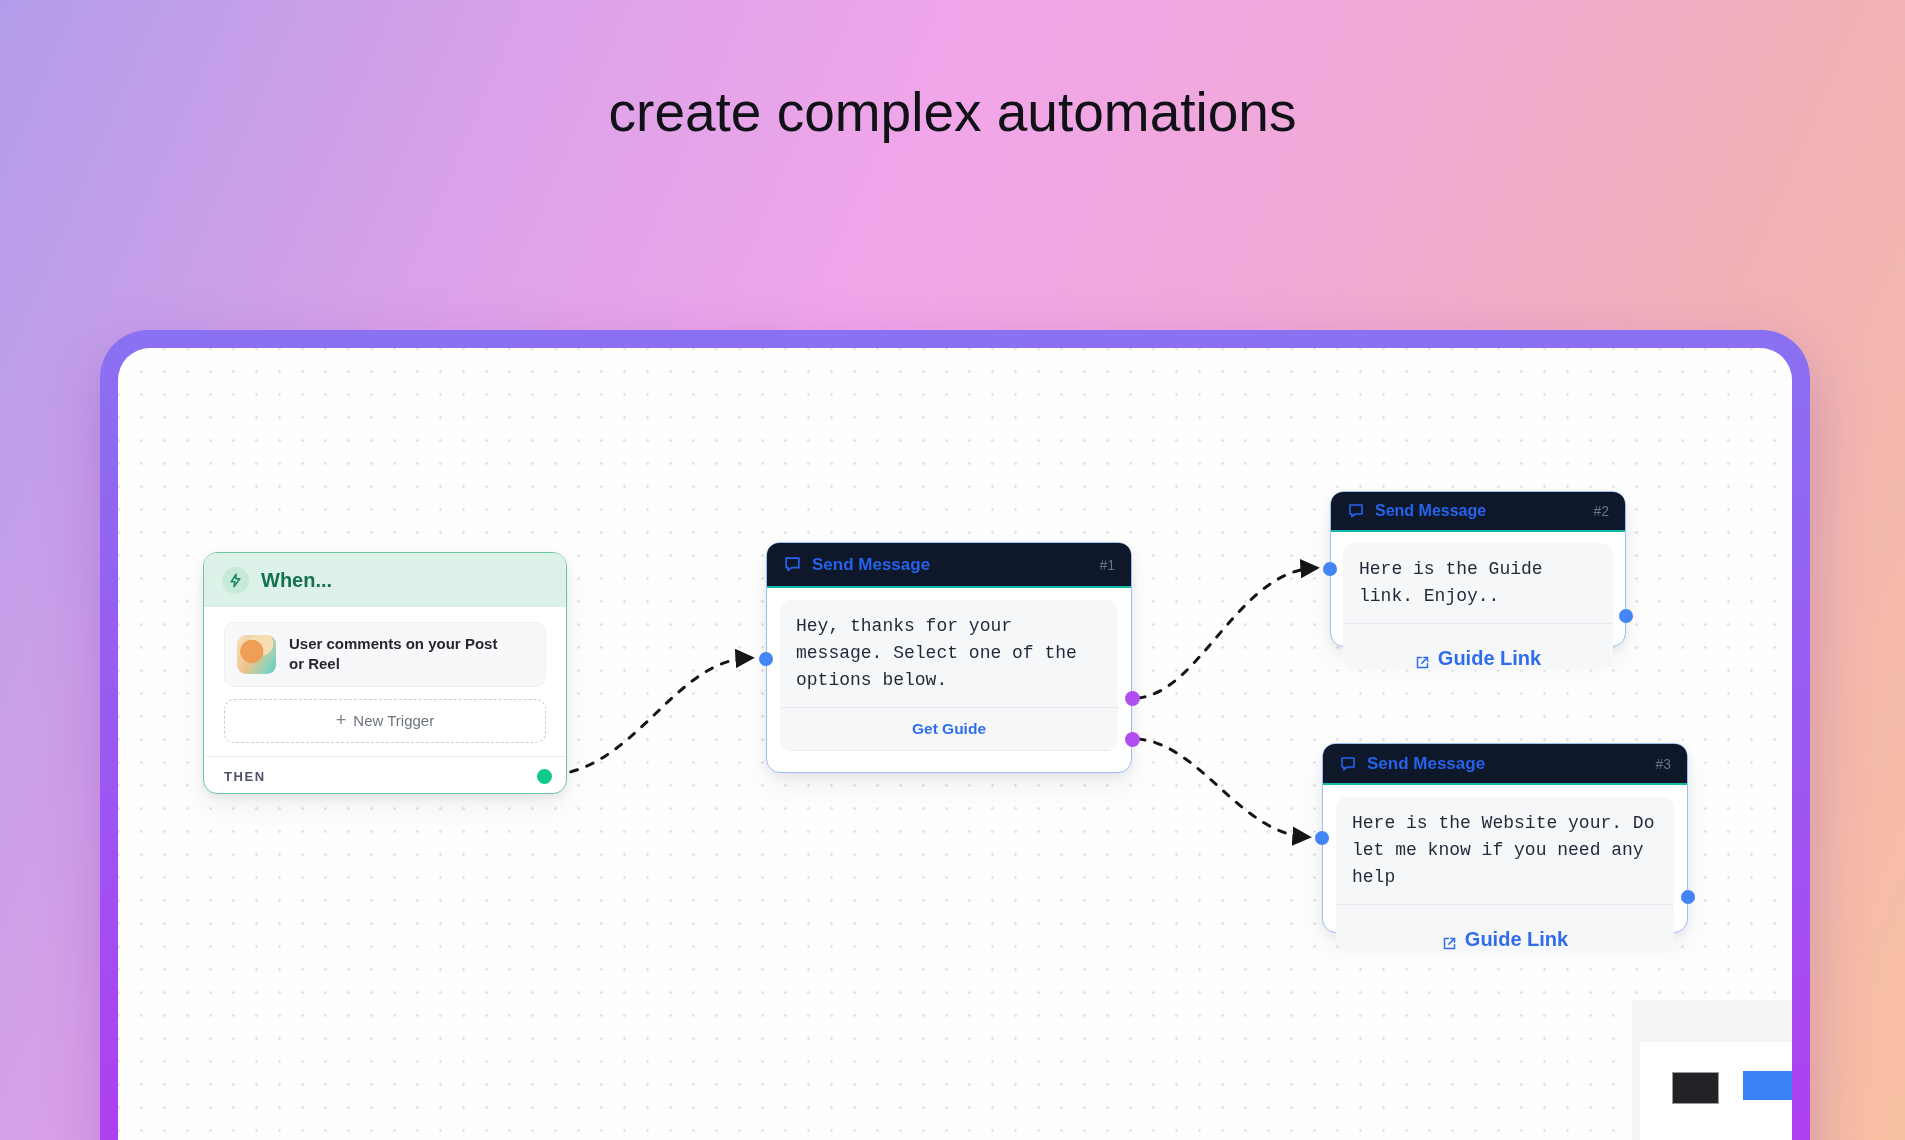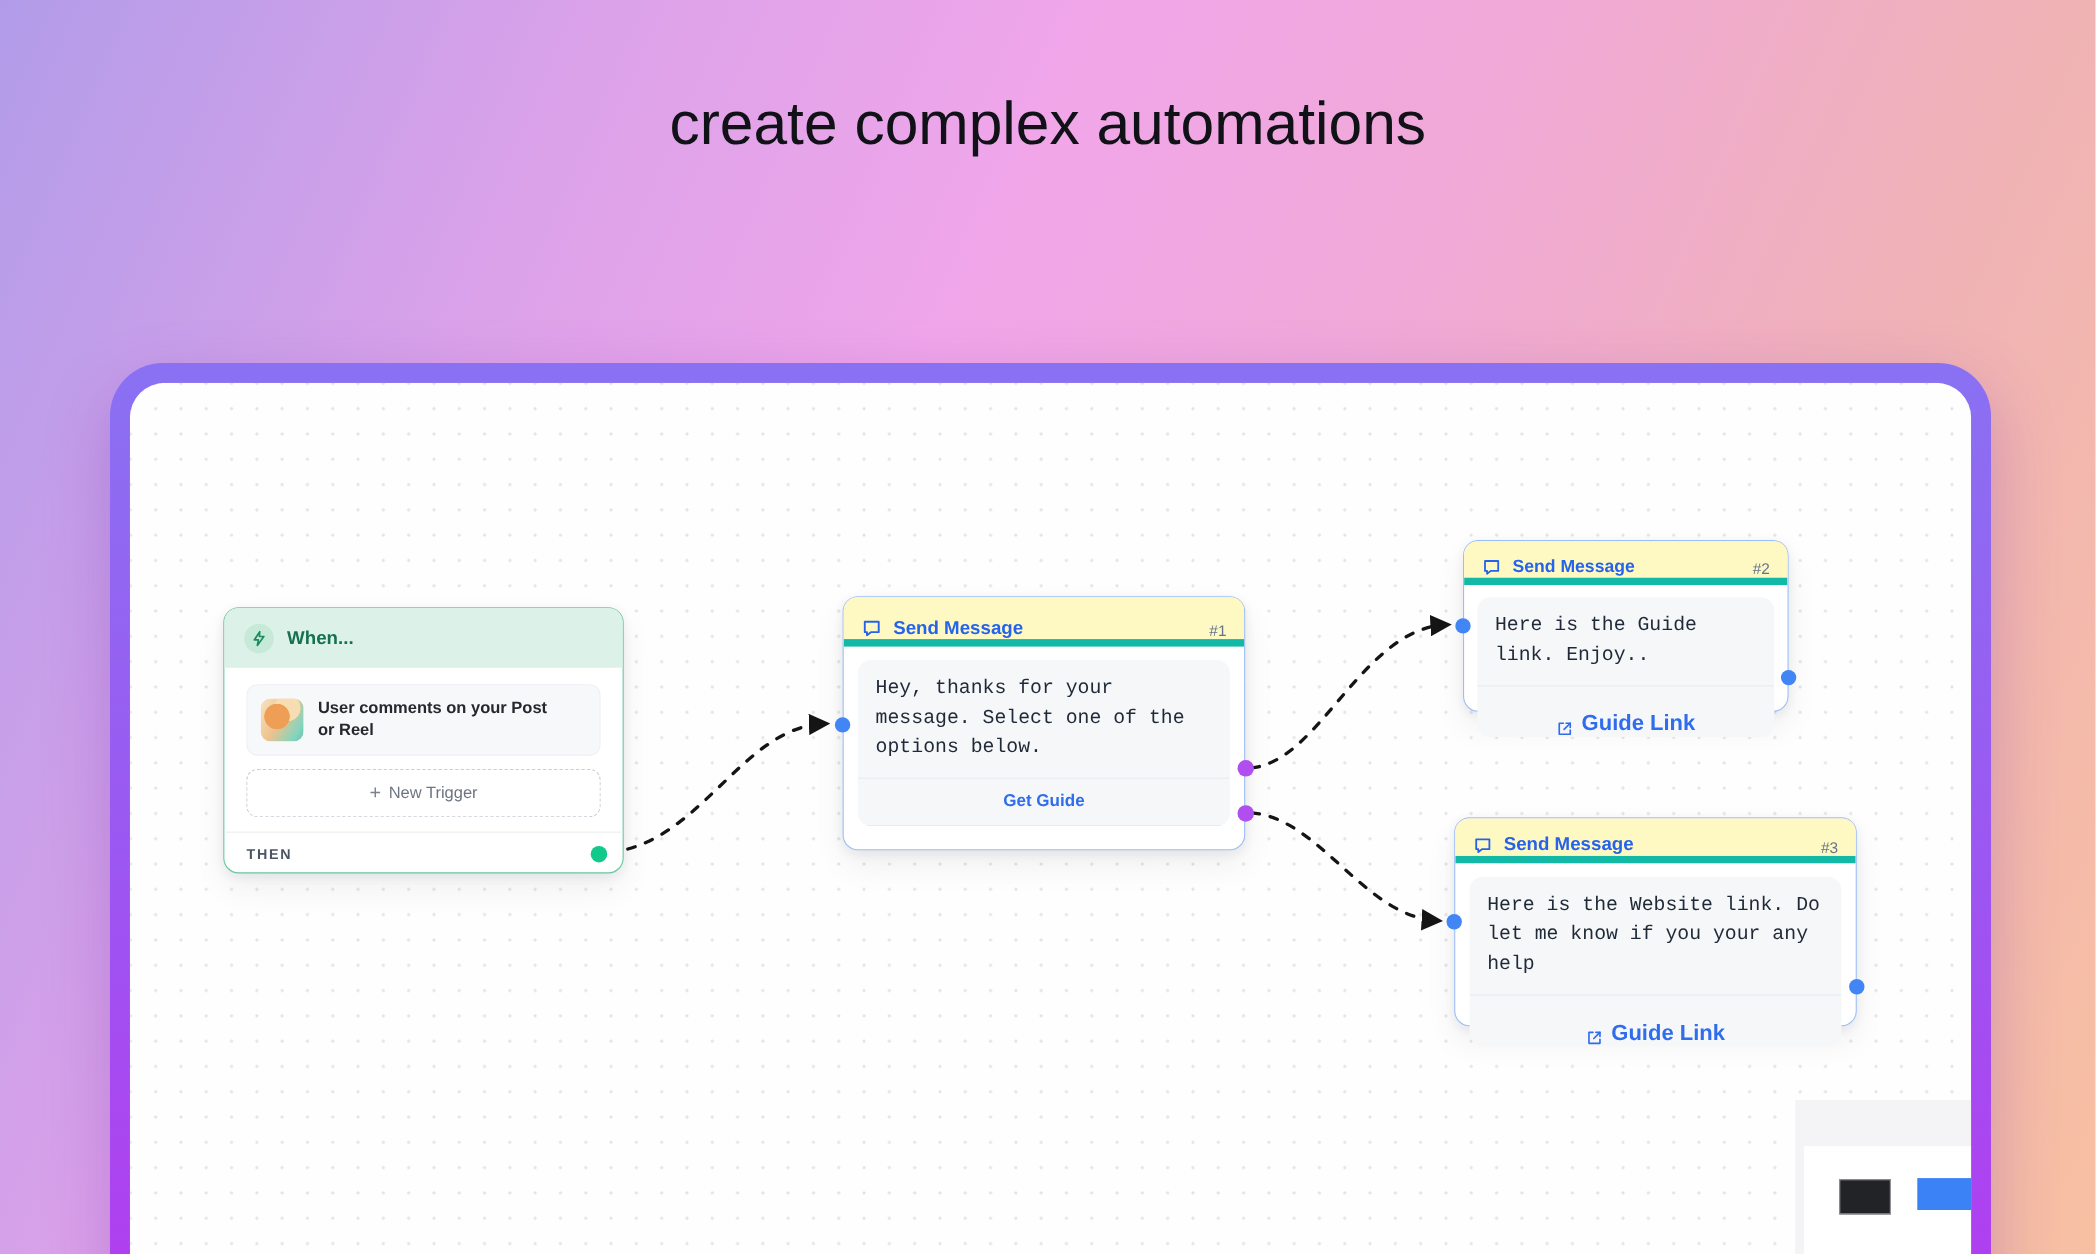--- a/index.html
+++ b/index.html
@@ -34,42 +34,42 @@
   
   .node { position:absolute; background:#fff; border-radius:14px;
           box-shadow:0 3px 10px rgba(15,23,42,.07), 0 14px 30px rgba(15,23,42,.06); }
 
   
   .node-when { left:85px; top:204px; width:364px; height:242px; border:1.5px solid #6cc79c; }
   .when-header { height:54px; background:#dcf2e8; border-radius:12px 12px 0 0;
                  display:flex; align-items:center; gap:12px; padding:0 18px; }
   .bolt-circle { width:27px; height:27px; border-radius:50%; background:#c7ead8;
                  display:flex; align-items:center; justify-content:center; }
-  .when-title { font-size:17px; font-weight:700; color:#15714f; }
+  .when-title { font-size:20px; font-weight:700; color:#15714f; }
   .when-body { padding:15px 20px 0 20px; }
   .trigger-card { background:#f7f8fa; border:1px solid #eef0f3; border-radius:10px;
                   padding:11px 12px; display:flex; align-items:center; gap:13px; }
   .trigger-thumb { width:39px; height:39px; border-radius:9px; flex:0 0 auto;
       background:
         radial-gradient(circle at 38% 42%, #ef9f55 0 34%, rgba(0,0,0,0) 36%),
         radial-gradient(circle at 62% 22%, #f7ddb2 0 30%, rgba(0,0,0,0) 32%),
         linear-gradient(120deg,#f6e4c2 0%, #efc28c 45%, #86d4be 82%, #66c6ae 100%); }
   .trigger-text { font-size:15px; font-weight:600; color:#26282d; line-height:1.35; width:212px; }
   .new-trigger-btn { margin-top:12px; height:44px; border:1.5px dashed #c9ced6; border-radius:10px;
                      display:flex; align-items:center; justify-content:center;
                      font-size:15px; font-weight:500; color:#6e7580; background:#fff; cursor:pointer; }
   .new-trigger-btn .plus { font-size:18px; font-weight:400; margin-right:7px; color:#7b828c; }
   .when-footer { margin-top:13px; border-top:1px solid #ededf1; height:40px;
                  display:flex; align-items:center; padding:12px 20px; position:relative; }
   .then-label { font-size:13px; font-weight:600; color:#4b5563; letter-spacing:1.6px; }
 
   
   .node-msg { border:1.5px solid #9cbef7; }
-  .msg-header { display:flex; align-items:flex-end; gap:10px; padding:0 16px;
-                background:#fef9c3; border-bottom:7px solid #14b8a6; border-radius:12px 12px 0 0; }
+  .msg-header { display:flex; align-items:center; gap:10px; padding:0 16px;
+                background:#0f172a; border-bottom:2px solid #14b8a6; border-radius:12px 12px 0 0; }
   .msg-title { font-size:17px; font-weight:700; color:#2563eb; }
   .msg-badge { margin-left:auto; font-size:14px; font-weight:500; color:#64748b; }
   .msg-body { padding:12px 13px; }
   .msg-panel { background:#f6f7f9; border-radius:12px; overflow:hidden; }
   .msg-text { padding:13px 16px; font-size:18px; color:#1f2937; line-height:1.5;font-family:Liberation Mono, monospace; }
   .divider { height:1px; background:#e8eaee; }
   .option-row { height:42px; display:flex; align-items:center; justify-content:center;
                 font-size:15.5px; font-weight:600; color:#2f6ded; cursor:pointer; }
   .link-row { height:46px; display:flex; align-items:flex-end; justify-content:center; gap:8px;
               font-size:20px; font-weight:600; color:#2f6ded; cursor:pointer; }
@@ -192,21 +192,21 @@
     <div id="node-msg-3" class="node node-msg">
       <div class="msg-header">
         <svg width="18" height="18" viewBox="0 0 24 24" fill="none" stroke="#2563eb" stroke-width="2.2" stroke-linejoin="round">
           <path d="M4 4 h16 v12 h-9 l-4.5 3.5 v-3.5 h-2.5 z"></path>
         </svg>
         <span class="msg-title">Send Message</span>
         <span class="msg-badge">#3</span>
       </div>
       <div class="msg-body">
         <div class="msg-panel">
-          <div class="msg-text">Here is the Website link. Do let me know if you your any help</div>
+          <div class="msg-text">Here is the Website your. Do let me know if you need any help</div>
           <div class="divider"></div>
           <div class="link-row">
             <svg width="15" height="15" viewBox="0 0 24 24" fill="none" stroke="#2f6ded" stroke-width="2.4" stroke-linecap="round" stroke-linejoin="round">
               <path d="M10 4 H4 v16 h16 v-6"></path>
                 <path d="M14 4 h6 v6"></path>
                 <path d="M20 4 L11 13"></path>
             </svg>
             <span>Guide Link</span>
           </div>
         </div>

